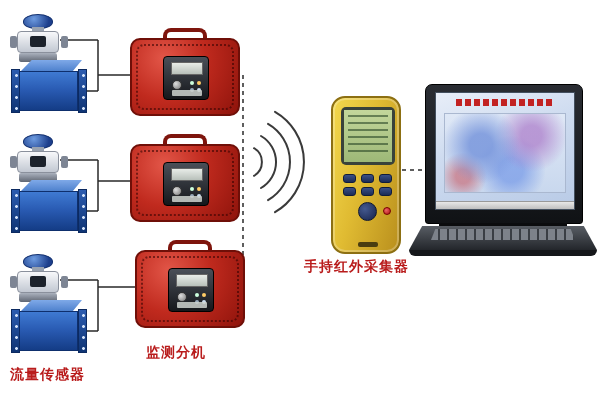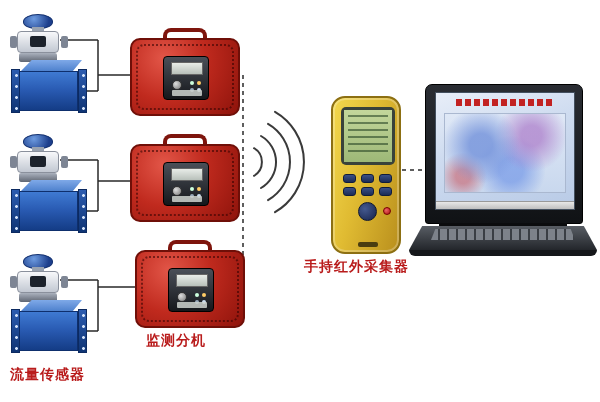--- a/index.html
+++ b/index.html
@@ -117,21 +117,21 @@
   .lp-kb { position:absolute; left:22px; top:145px; width:144px; height:11px;
            background:repeating-linear-gradient(90deg,#7d828a 0 7px, #3a3e44 7px 9px);
            clip-path:polygon(3% 0, 97% 0, 100% 100%, 0 100%); }
   .lp-front { position:absolute; left:0; top:166px; width:188px; height:6px;
               background:#15171a; border-radius:0 0 6px 6px; }
 
   
   .diagram-label { position:absolute; color:#b91c1c; font-weight:bold; font-size:14px;
                    letter-spacing:1px; white-space:nowrap; }
   .pos-lb-flow { left:10px;  top:366px;font-family:Liberation Serif, serif; }
-  .pos-lb-unit { left:146px; top:332px; }
+  .pos-lb-unit { left:146px; top:344px; }
   .pos-lb-hand { left:304px; top:258px; }
 </style>
 </head>
 <body>
 
 <div class="canvas">
 
   <svg class="svg-overlay" viewBox="0 0 600 402" xmlns="http://www.w3.org/2000/svg">
 
     <path d="M60,40 H98 M80,91 H98 M98,40 V91 M98,75 H130" stroke="#2a2a2a" stroke-width="1.5" fill="none"></path>

